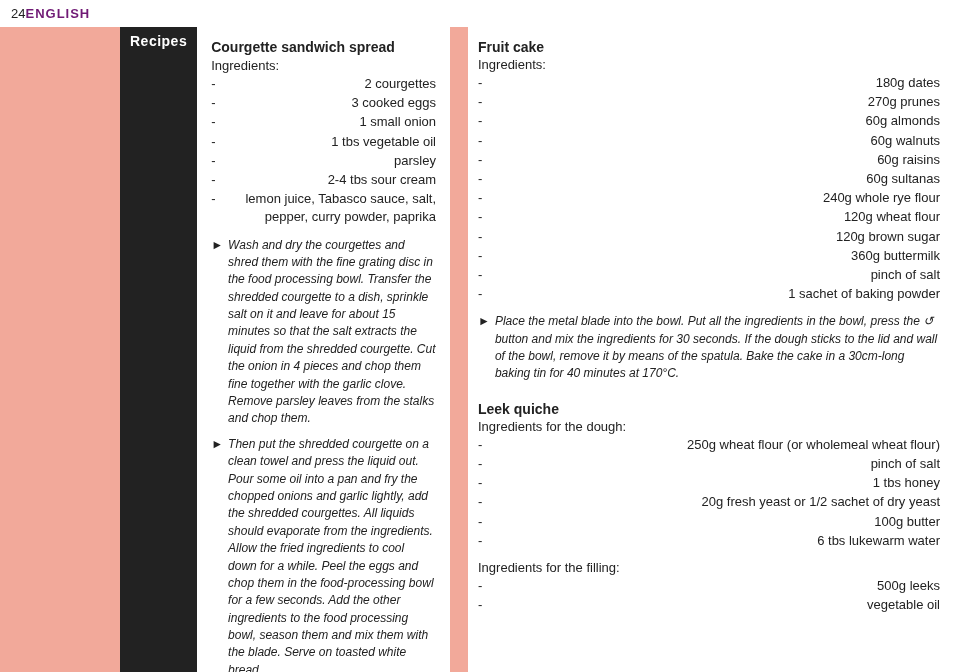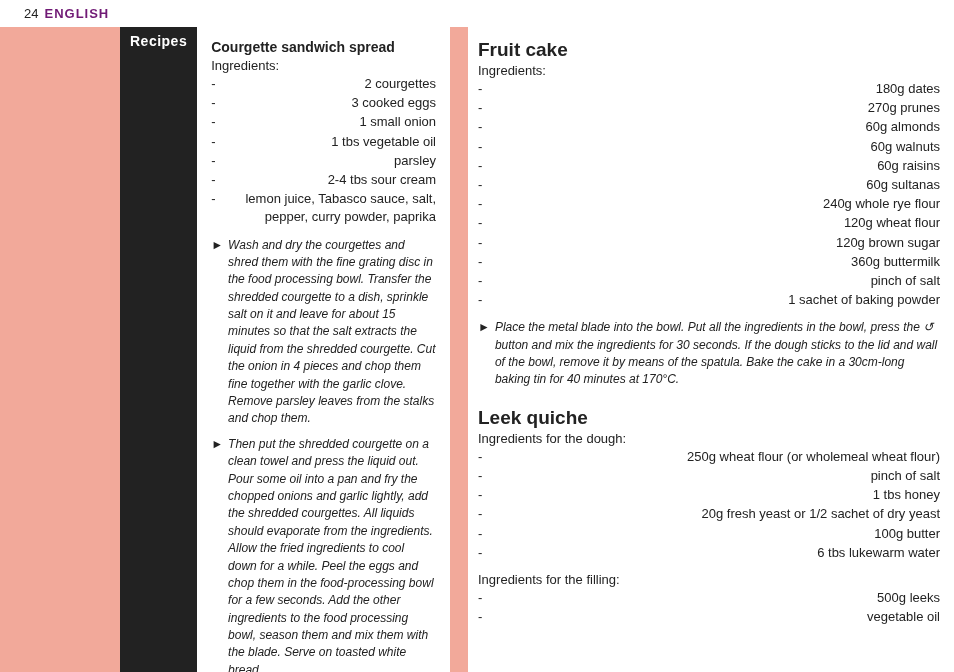--- a/index.html
+++ b/index.html
@@ -10,25 +10,24 @@
       width: 954px;
       min-height: 672px;
       color: #222;
     }
     .page-wrapper {
       display: flex;
       flex-direction: column;
       width: 954px;
     }
     .top-bar {
-      padding: 6px 24px;
+      padding: 6px 11px;
       font-size: 13px;
       display: flex;
       align-items: center;
-      gap: 6px;
     }
     .top-bar .page-num {
       font-size: 13px;
       color: #222;
     }
     .top-bar .lang {
       font-weight: bold;
       color: #701a75;
       font-size: 13px;
       letter-spacing: 1px;
@@ -112,21 +111,21 @@
     
     .right-column {
       flex: 1;
       padding: 12px 14px 12px 10px;
     }
     .section {
       margin-bottom: 18px;
     }
     .section-title {
       font-weight: bold;
-      font-size: 19px;
+      font-size: 14px;
       margin-bottom: 2px;
     }
     .note-block {
       font-size: 12px;
       font-style: italic;
       margin-top: 8px;
       line-height: 1.45;
     }
     .note-item {
       display: flex;

